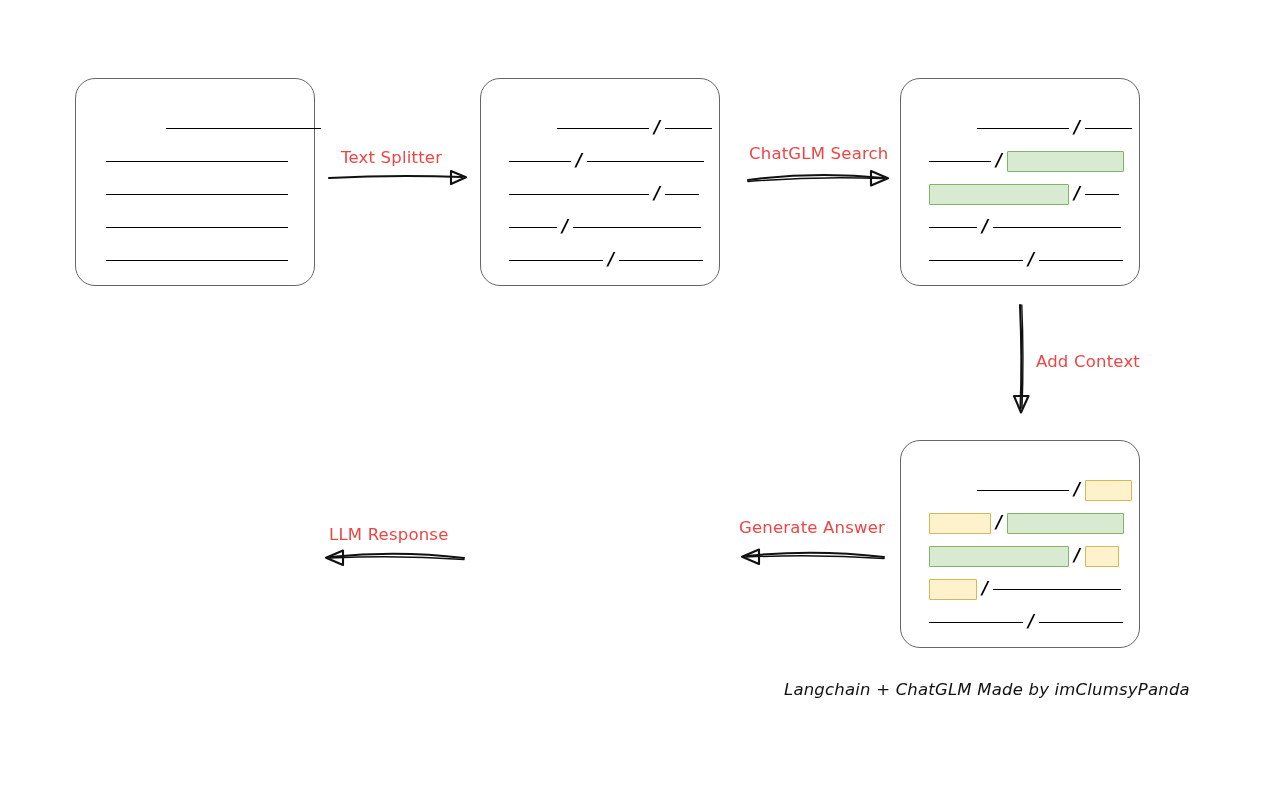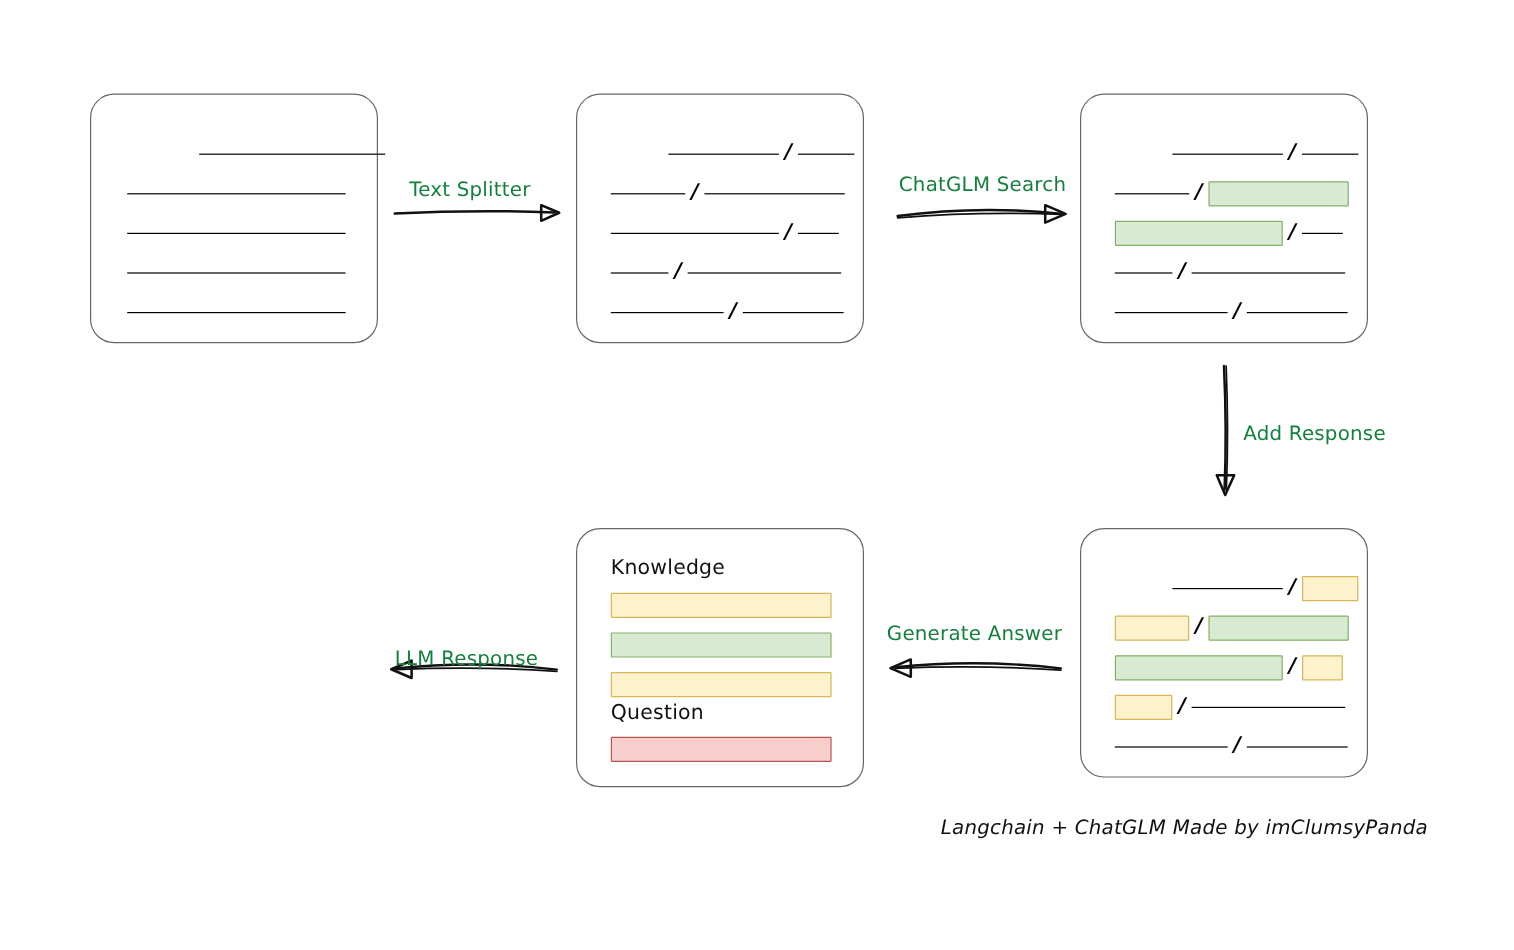--- a/index.html
+++ b/index.html
@@ -84,21 +84,21 @@
     height: 21px;
     border-radius: 1px;
   }
 
   
   .arrow-label {
     position: absolute;
     font-family: "DejaVu Sans", sans-serif;
     font-size: 16.5px;
     letter-spacing: .2px;
-    color: #15803d;
+    color: #ef4444;
     white-space: nowrap;
   }
 
   
   .credit {
     position: absolute;
     font-family: "DejaVu Sans", sans-serif;
     font-size: 16.5px;
     letter-spacing: .2px;
     color: #111111;
@@ -141,25 +141,25 @@
       <path d="M 464 558 Q 398 550 330 557" fill="none" stroke="#111111" stroke-width="2.0" stroke-linecap="round"></path>
       <path d="M 464 559.4 Q 398 555 330 558" fill="none" stroke="#111111" stroke-width="1.5" stroke-linecap="round"></path>
       <path d="M 343 550.5 L 326 557.7 L 343 565 Z" fill="none" stroke="#111111" stroke-width="2.1" stroke-linejoin="round"></path>
     </g>
   </svg>
 
   <div class="arrow-label" style="left:341px; top:148px;">Text Splitter</div>
 
   <div class="arrow-label" style="left:749px; top:144px;">ChatGLM Search</div>
 
-  <div class="arrow-label" style="left:1036px; top:352px;">Add Response</div>
+  <div class="arrow-label" style="left:1036px; top:352px;">Add Context</div>
 
   <div class="arrow-label" style="left:739px; top:518px;">Generate Answer</div>
 
-  <div class="arrow-label" style="left:329px; top:539px;">LLM Response</div>
+  <div class="arrow-label" style="left:329px; top:525px;">LLM Response</div>
 
   <div class="doc-box" style="left:75px; top:78px; width:240px; height:208px;">
     <div class="lines">
         <div class="line-row" style="top: 42px; padding-left: 90px;">
           <span class="seg" style="width: 155px;"></span>
         </div>
         <div class="line-row" style="top: 75px; padding-left: 30px;">
           <span class="seg" style="width: 182px;"></span>
         </div>
         <div class="line-row" style="top: 108px; padding-left: 30px;">
@@ -257,29 +257,17 @@
           <span class="seg" style="width: 128px;"></span>
         </div>
         <div class="line-row" style="top: 174px; padding-left: 28px;">
           <span class="seg" style="width: 94px;"></span>
           <span class="slash" style="margin: 0px 5px;">/</span>
           <span class="seg" style="width: 84px;"></span>
         </div>
       </div>
   </div>
 
-  <div class="doc-box" style="left:480px; top:440px; width:240px; height:216px;">
-
-    <div class="box-label" style="left:28px; top:22px;">Knowledge</div>
-
-    <div class="bar chip-yellow" style="left:28px; top:53px; width:184px;"></div>
-    <div class="bar chip-green" style="left:28px; top:86px; width:184px;"></div>
-    <div class="bar chip-yellow" style="left:28px; top:119px; width:184px;"></div>
-
-    <div class="box-label" style="left:28px; top:143px;">Question</div>
-
-    <div class="bar chip-red" style="left:28px; top:173px; width:184px;"></div>
-  </div>
 
 
   <div class="credit" style="left:784px; top:680px;">Langchain + ChatGLM Made by imClumsyPanda</div>
 
 </div>
 
 </body></html>

